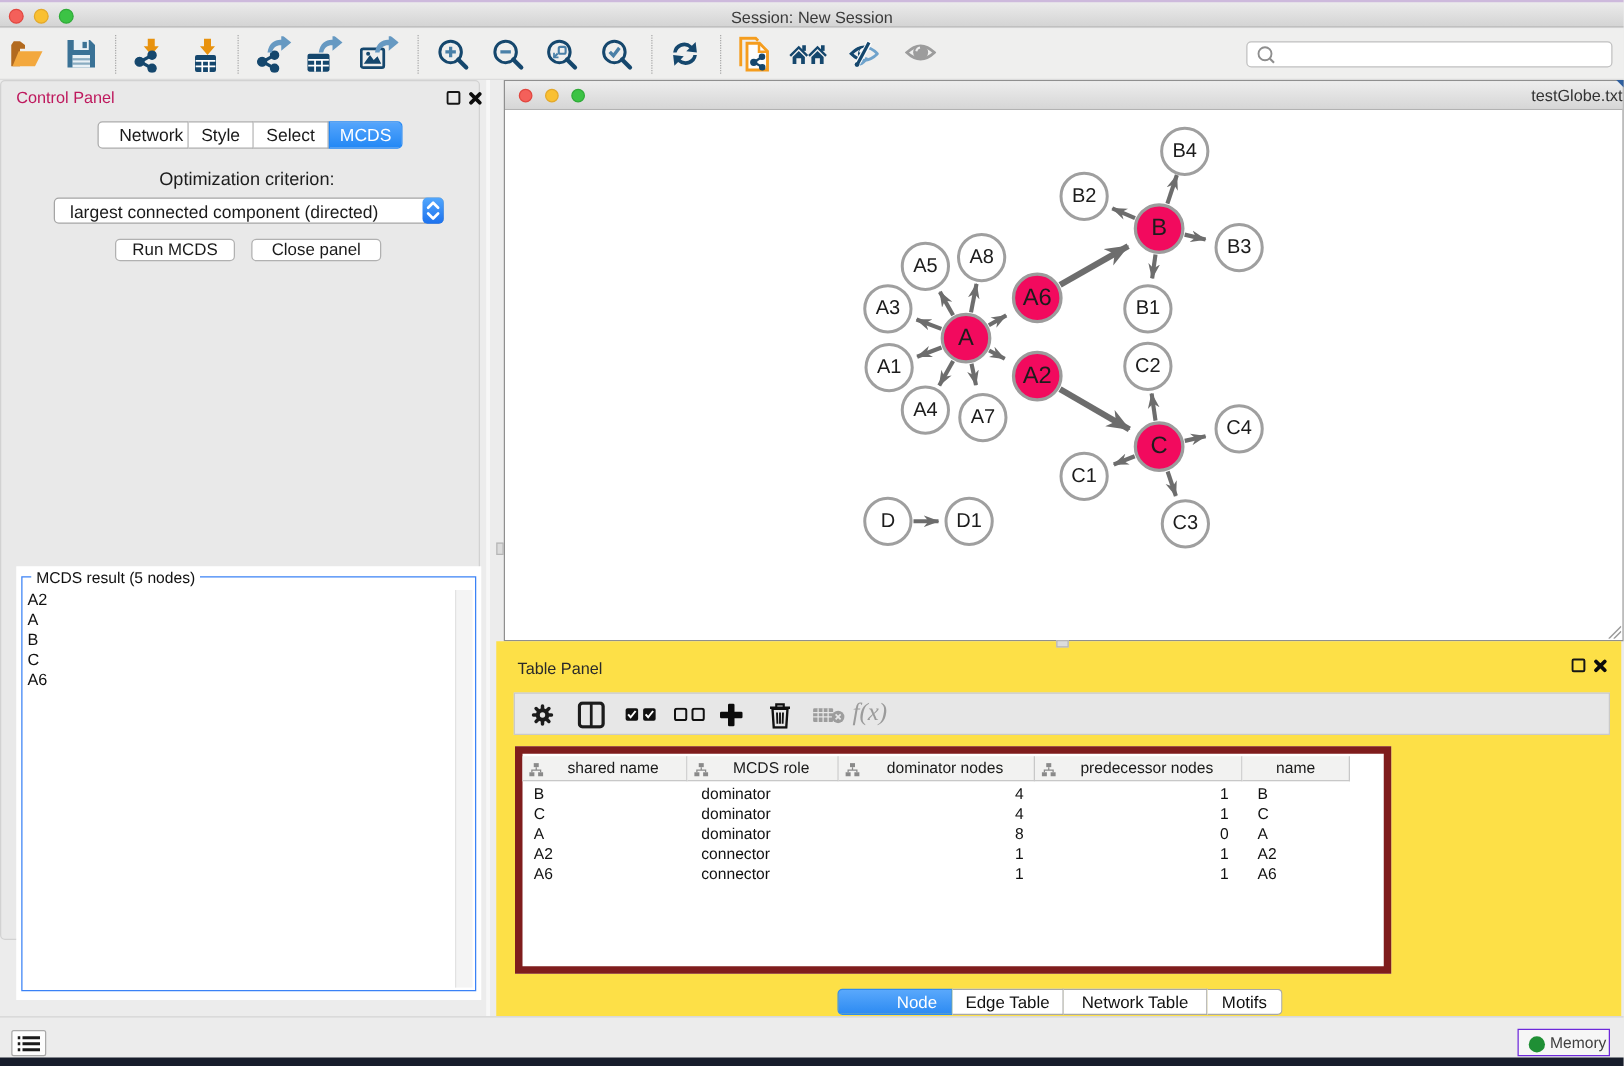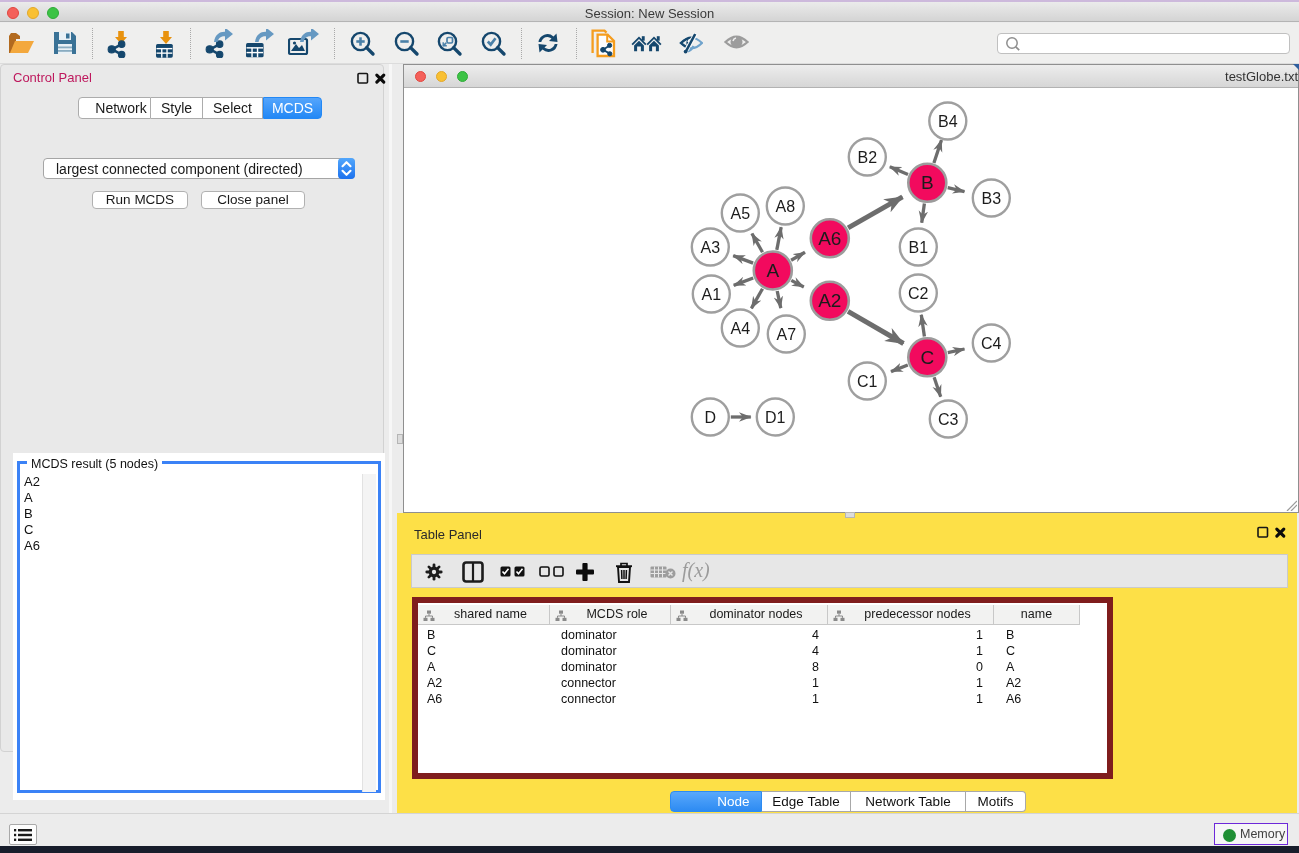--- a/index.html
+++ b/index.html
@@ -29,21 +29,21 @@
   border:1px solid #d2d2d2; border-radius:4px; }
 #optlabel { left:0; top:72px; width:395px; text-align:center; font-size:14.5px; color:#1c1c1c; }
 #dropdown { left:43px; top:94px; width:312px; height:21px; background:#fff;
   border:1px solid #a5a5a5; border-radius:4px; }
 #dropdown span { position:absolute; left:12px; top:2px; font-size:14px; color:#1a1a1a; white-space:nowrap; }
 #dropstep { position:absolute; right:-1px; top:-1px; width:17px; height:21px;
   background:linear-gradient(#52a7fc,#1c71ee); border-radius:4px; }
 .btn { position:absolute; height:18px; background:#fff; border:1px solid #b1b1b1; border-radius:4px;
   font-size:13.5px; color:#1a1a1a; text-align:center; line-height:16px; }
 #mcdsbox { left:13px; top:389px; width:372px; height:347px; background:#fff; }
-#mcdsgroup { position:absolute; left:4px; top:8px; width:364px; height:332px; border:3px solid #3b82f6; }
+#mcdsgroup { position:absolute; left:4px; top:8px; width:364px; height:332px; border:1px solid #3b82f6; }
 #mcdslabel { position:absolute; left:7px; top:-7px; background:#fff; padding:0 4px; font-size:12.5px; color:#111; }
 #mcdslist { position:absolute; left:1px; top:10px; width:345px; font-size:13px; color:#111; line-height:16px; padding-left:3px;}
 #mcdsscroll { position:absolute; right:2px; top:10px; width:14px; height:318px; background:#f4f4f4;
   border-left:1px solid #e2e2e2; }
 
 #netwin { left:403px; top:64px; width:896px; height:449px; background:#fff;
   border:1.5px solid #8f8f8f; }
 #nettitle { position:absolute; left:0; top:0; width:100%; height:23px;
   background:linear-gradient(#ededed,#d6d6d6); border-bottom:1px solid #b2b2b2; }
 #nettitle .tl { position:absolute; top:6px; width:11px; height:11px; border-radius:50%; }
@@ -249,20 +249,21 @@
   <div class="p" id="cp-title">Control Panel</div>
   <svg class="p" style="left:357px;top:8px" width="30" height="13" viewBox="0 0 30 13">
       <rect x="1" y="1.5" width="9.5" height="9.5" rx="1" fill="none" stroke="#161616" stroke-width="1.6"></rect>
       <path d="M19.8 3.2 L26.8 10.2 M26.8 3.2 L19.8 10.2" stroke="#0c0c0c" stroke-width="3.1" stroke-linecap="round"></path>
     </svg>
   <div id="cp-body"></div>
   <div class="tab" style="left:78px;width:73px;border-radius:4px 0 0 4px;padding-left:13px;">Network</div>
   <div class="tab" style="left:151px;width:52px;border-left:0;">Style</div>
   <div class="tab" style="left:203px;width:60px;border-left:0;">Select</div>
   <div class="tab tabsel" style="left:263px;width:59px;border-radius:0 4px 4px 0;">MCDS</div>
+  <div class="p" id="optlabel">Optimization criterion:</div>
   <div class="p" id="dropdown">
       <span>largest connected component (directed)</span>
     <div id="dropstep">
         <svg width="17" height="21" viewBox="0 0 17 21" style="position:absolute;left:0;top:0">
           <path d="M4.5 8.2 L8.5 4.2 L12.5 8.2" fill="none" stroke="#fff" stroke-width="2.1" stroke-linecap="round" stroke-linejoin="round"></path>
           <path d="M4.5 12.8 L8.5 16.8 L12.5 12.8" fill="none" stroke="#fff" stroke-width="2.1" stroke-linecap="round" stroke-linejoin="round"></path>
         </svg>
       </div>
   </div>
   <div class="btn" style="left:92px;top:127px;width:96px;">Run MCDS</div>

